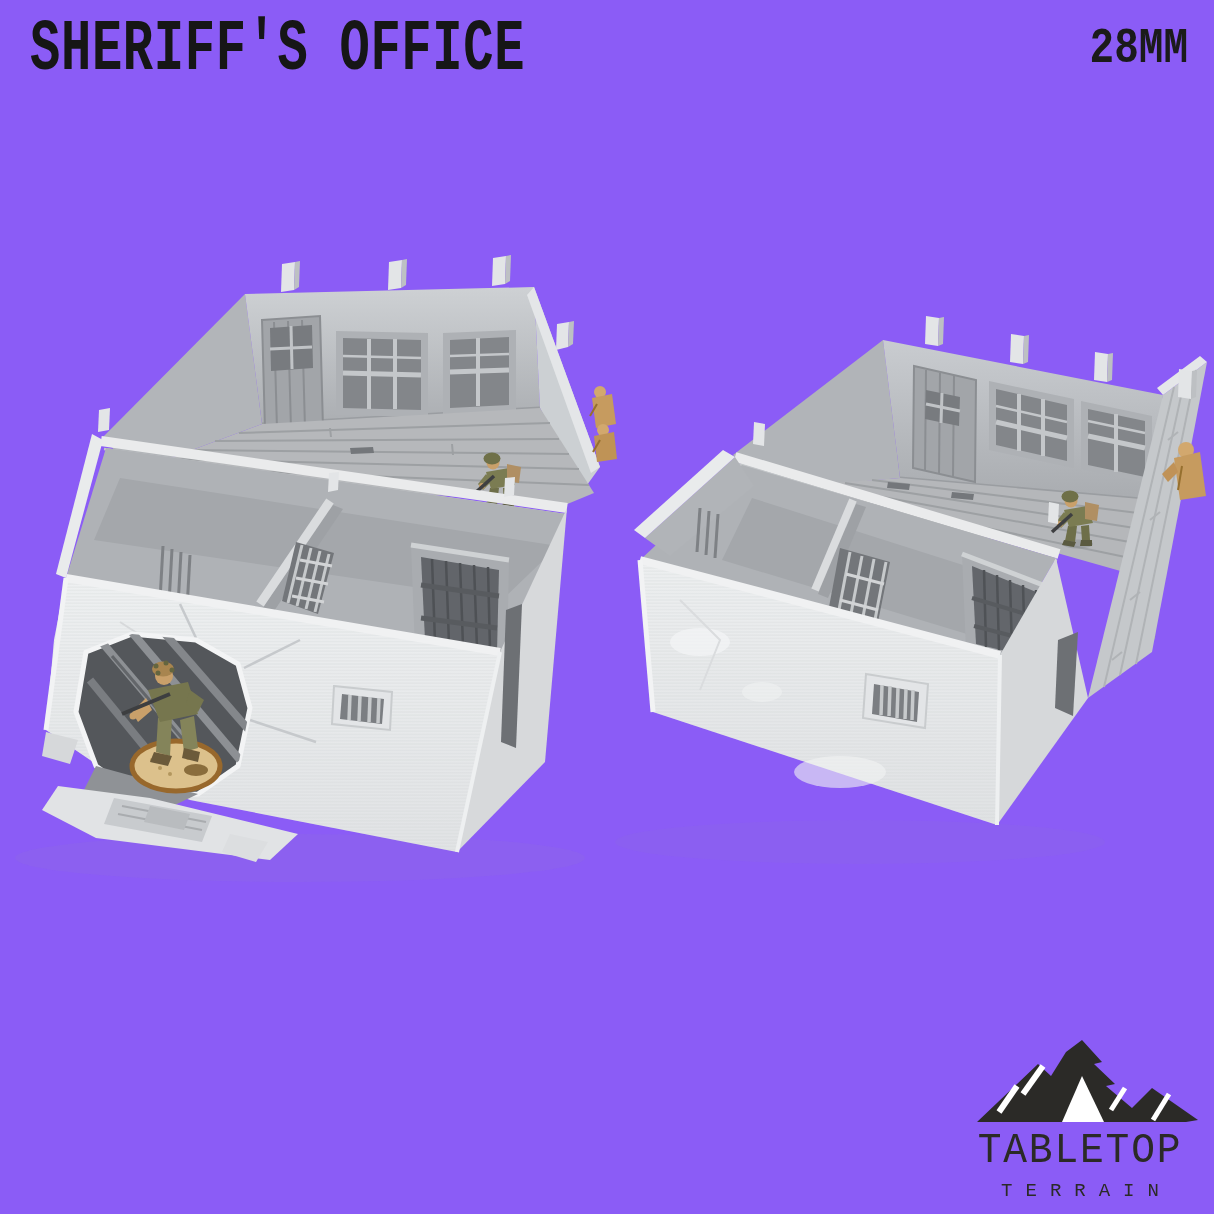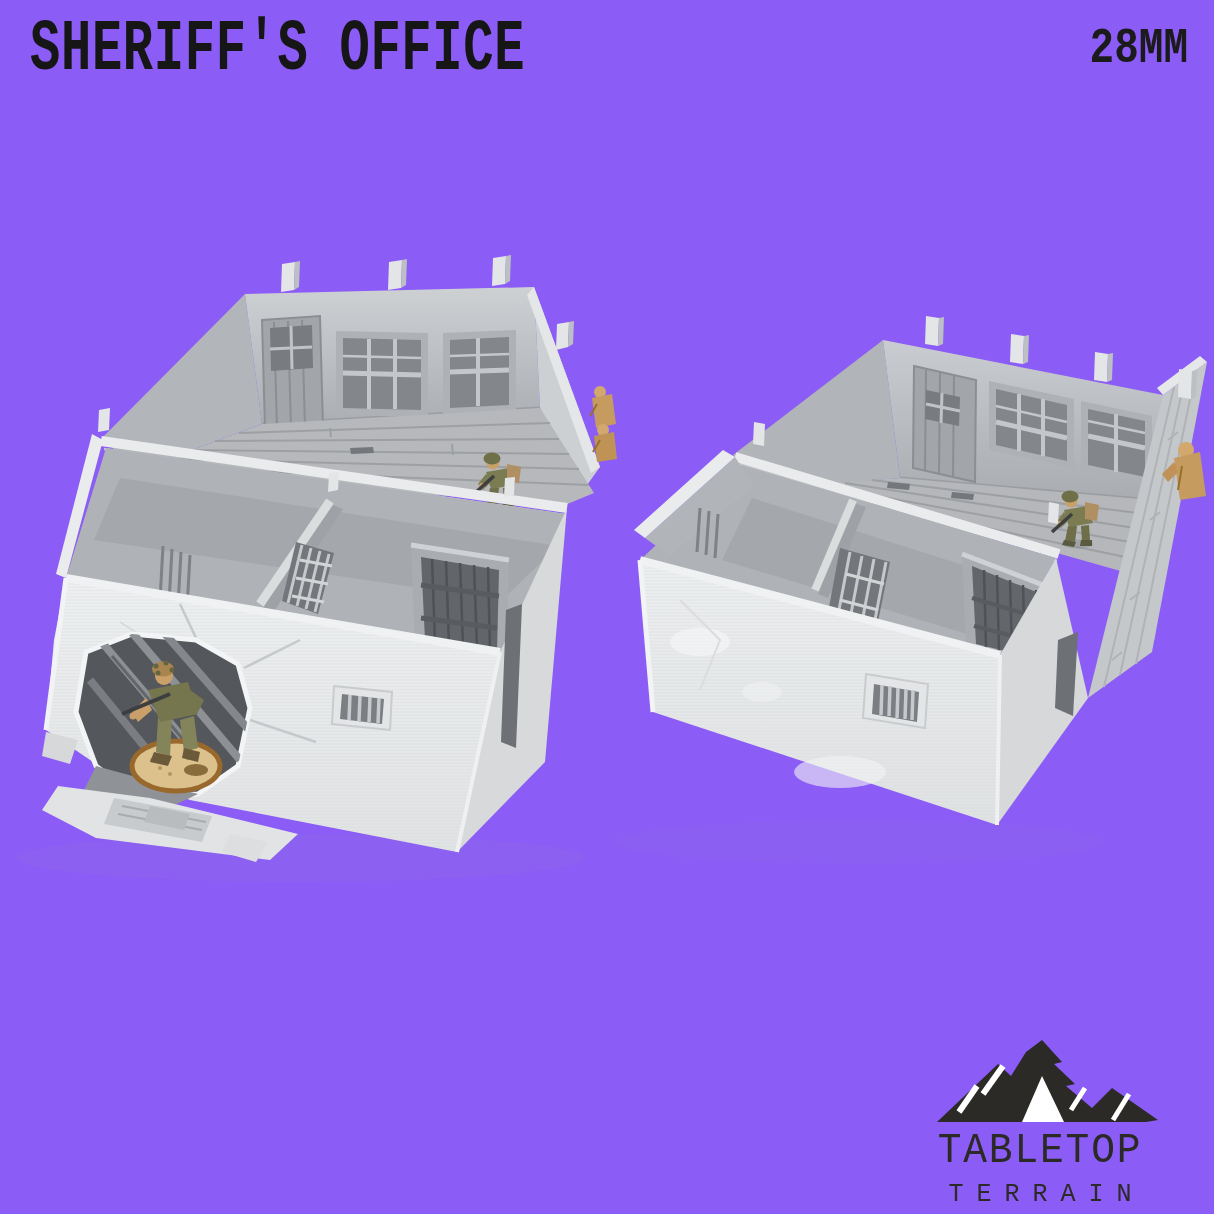--- a/index.html
+++ b/index.html
@@ -19,28 +19,28 @@
     transform:scaleX(0.82); transform-origin:100% 0; line-height:1.0;
   }
   .caption {
     position:absolute; left:0; right:0; top:906px; text-align:center;
     color:#141414; font-weight:bold;
   }
   .caption .cap-line {
     font-size:64px; line-height:66px; white-space:nowrap;
     transform:scaleX(0.84); transform-origin:50% 0;
   }
-  .brand { position:absolute; left:912px; top:1036px; width:256px; text-align:center; color:#2b2a27; }
+  .brand { position:absolute; left:952px; top:1036px; width:256px; text-align:center; color:#2b2a27; }
   .brand svg { display:block; margin:0 auto; }
   .brand-word {
     font-size:43px; letter-spacing:2px; margin-top:0px; white-space:nowrap;
     transform:scaleX(0.92); transform-origin:50% 0;
   }
   .brand-sub {
-    font-size:25px; letter-spacing:13px; text-indent:13px; margin-top:5px; white-space:nowrap;
+    font-size:19px; letter-spacing:13px; text-indent:13px; margin-top:5px; white-space:nowrap;
   }
 </style>
 </head>
 <body>
 
 <div class="canvas">
 
   <div class="title">SHERIFF'S OFFICE</div>
   <div class="scale-label">28MM</div>
 

